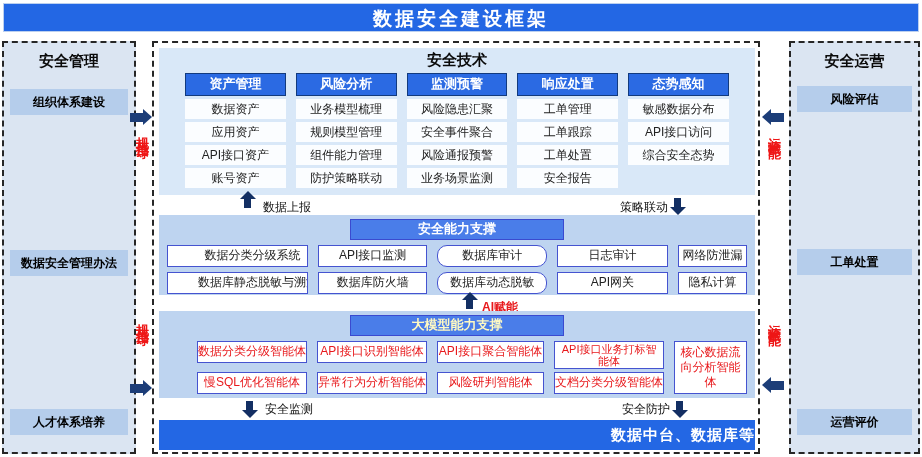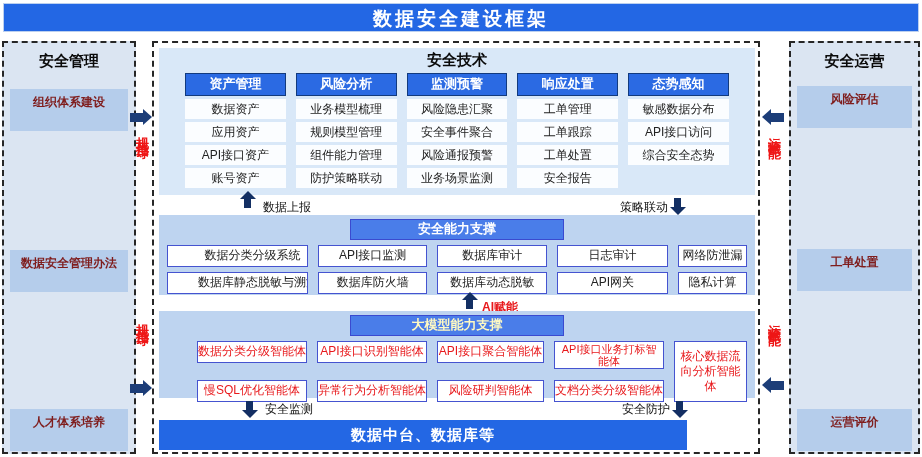--- a/index.html
+++ b/index.html
@@ -18,22 +18,22 @@
   
   .side-box {
     position:absolute; top:41px; height:413px; background:#dbe5f2;
     border:2px dashed #262626;
   }
   .left-box  { left:2px;   width:134px; }
   .right-box { left:789px; width:131px; }
   .side-title { position:absolute; top:9px; left:0; width:100%; text-align:center;
     font-size:15px; font-weight:bold; color:#0a0a0a; }
   .side-item {
-    position:absolute; left:6px; right:6px; height:42px; background:#b5cdeb;
-    text-align:center; font-size:12px; font-weight:600; color:#7f1d1d; line-height:26px;
+    position:absolute; left:6px; right:6px; height:26px; background:#b5cdeb;
+    text-align:center; font-size:12px; font-weight:600; color:#000000; line-height:26px;
     white-space:nowrap; overflow:hidden;
   }
   .center-box {
     position:absolute; left:152px; top:41px; width:608px; height:413px;
     background:#ffffff; border:2px dashed #262626;
   }
   
   .tech-panel { position:absolute; left:5px; top:5px; width:596px; height:147px; background:#d9e8f8; }
   .tech-title { margin-top:3px; text-align:center; font-size:15px; font-weight:bold; color:#0a0a0a; }
   .tech-head-row, .tech-row { display:flex; gap:10px; margin:3px 26px 0; }
@@ -52,37 +52,37 @@
   .sub-header {
     margin:4px auto 0; width:214px; height:21px; line-height:18px; background:#4a7de9;
     border:1.5px solid #3a4ad0; color:#fff; font-size:13px; font-weight:bold; text-align:center;
   }
   .sub-header.yellow { color:#fef9c3; }
   .flex-row { display:flex; gap:10px; margin:5px 8px 0; }
   .s-cell {
     height:22px; line-height:19px; background:#fff; border:1.5px solid #4553d0;
     font-size:12px; color:#222; text-align:center; white-space:nowrap; overflow:hidden;
   }
-  .f-a { flex:1.62;padding-left:30px; } .f-b { flex:1.6; } .f-c { flex:1.6; } .f-d { flex:1.62; } .f-e { flex:1.0; }
-  .llm-grid { display:flex; gap:10px; margin:5px 8px 0; height:61px; }
+  .f-a { flex:1.62;padding-left:30px; } .f-b { flex:1.6; } .f-c { flex:1.6;border-radius:10px; } .f-d { flex:1.62; } .f-e { flex:1.0; }
+  .llm-grid { display:flex; gap:10px; margin:5px 8px 0; height:53px; }
   .llm-col { display:flex; flex-direction:column; justify-content:space-between; }
   .a-cell {
     height:22px; line-height:19px; background:#fff; border:1.5px solid #4553d0;
     font-size:12px; color:#e8191c; text-align:center; white-space:nowrap; overflow:hidden;
   }
   .a-cell.two-line { height:28px; line-height:12px; white-space:normal; font-size:11px; padding:1px 2px; }
   .tall-cell {
     flex:1.0; background:#fff; border:1.5px solid #4553d0; color:#e8191c; font-size:12px;
     line-height:15px; display:flex; align-items:center; justify-content:center;
     text-align:center; padding:2px;
   }
   
   .bottom-bar {
-    position:absolute; left:5px; top:377px; width:528px; height:30px; background:#2367e4;
-    color:#fff; font-size:15px; font-weight:bold; text-align:center; line-height:30px; letter-spacing:1px;
+    position:absolute; left:5px; top:377px; width:596px; height:30px; background:#2367e4;
+    color:#fff; font-size:15px; font-weight:bold; text-align:right; line-height:30px; letter-spacing:1px;
   }
   
   .flow-label { position:absolute; font-size:12px; color:#111; white-space:nowrap; }
   .flow-label.red { color:#e8191c; font-weight:bold; }
   .v-label {
     position:absolute; writing-mode:vertical-rl; text-orientation:upright;
     color:#ee1616; font-weight:bold; font-size:13px; letter-spacing:3px; line-height:15px;
   }
   
   .v-arrow { position:absolute; width:7px; height:9px; background:#132f63; }

